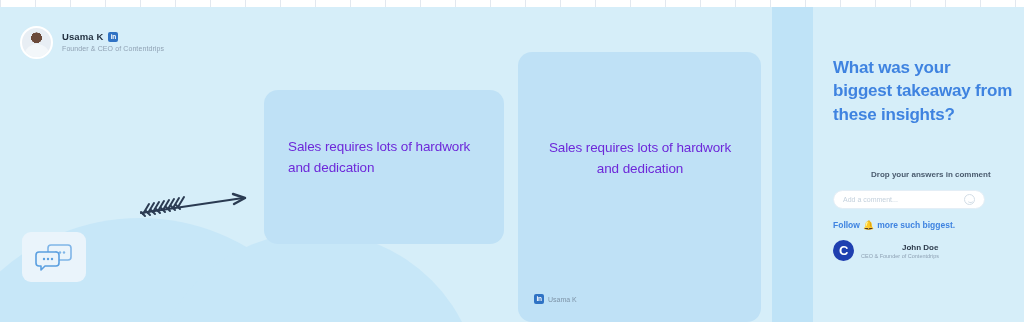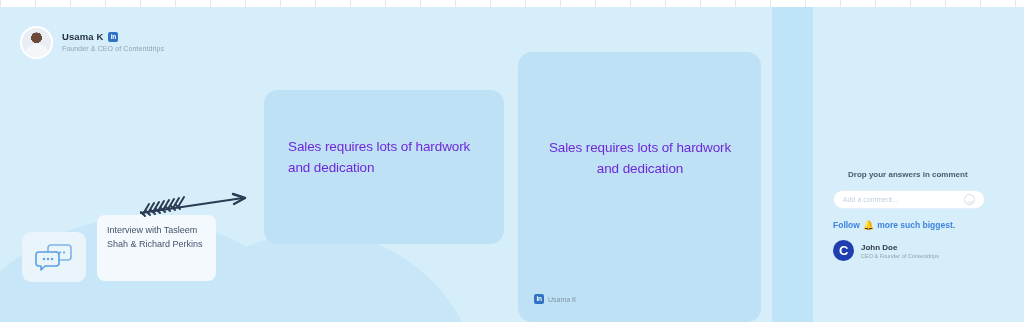--- a/index.html
+++ b/index.html
@@ -122,21 +122,21 @@
   }
   .card-credit .cc-name { font-size: 7px; color: #7e94a8; }
 
   
   #cta-heading {
     position: absolute; left: 833px; top: 56px; width: 180px;
     font-size: 17px; font-weight: bold; line-height: 1.38;
     color: #3f83e0; letter-spacing: -.2px; z-index: 20;
   }
   #cta-sub {
-    position: absolute; left: 848px; top: 170px;
+    position: absolute; left: 871px; top: 170px;
     font-size: 8px; font-weight: bold; color: #4a5b6e; z-index: 20;
   }
   #comment-box {
     position: absolute; left: 833px; top: 190px;
     width: 152px; height: 19px; border-radius: 11px;
     background: #ffffff; border: 1px solid #e4eef6; z-index: 20;
     display: flex; align-items: center; padding: 0 9px;
   }
   #comment-placeholder { font-size: 7px; color: #c3d0dc; flex: 1; }
   #emoji-icon {
@@ -157,21 +157,21 @@
   #author-block {
     position: absolute; left: 833px; top: 240px; z-index: 20;
     display: flex; align-items: center; gap: 7px;
   }
   #author-logo {
     width: 21px; height: 21px; border-radius: 50%;
     background: #1f3fb0; color: #ffffff; flex: none;
     font-size: 13px; font-weight: bold; line-height: 21px;
     text-align: center; letter-spacing: -.5px;
   }
-  #author-name { font-size: 8px; font-weight: bold; color: #2c3a4b; }
+  #author-name { font-size: 8px; font-weight: bold; color: #2c3a4b; margin-left: 41px; }
   #author-role { font-size: 5.5px; color: #8fa2b5; margin-top: 1px; }
 </style>
 </head>
 <body>
 
 <div id="canvas">
 
   <div id="panel-a" class="panel"></div>
   <div id="panel-b" class="panel"></div>
   <div id="panel-c" class="panel"></div>
@@ -196,21 +196,20 @@
       <circle cx="21" cy="9.5" r="1.2" fill="#7fb5e8"></circle>
       <circle cx="25" cy="9.5" r="1.2" fill="#7fb5e8"></circle>
       <circle cx="29" cy="9.5" r="1.2" fill="#7fb5e8"></circle>
       <path d="M4 9 h17 a3 3 0 0 1 3 3 v8 a3 3 0 0 1 -3 3 h-11 l-4 4 v-4 h-2 a3 3 0 0 1 -3 -3 v-8 a3 3 0 0 1 3 -3 z" fill="#eaf4fb" stroke="#5a9fe0" stroke-width="1.6" stroke-linejoin="round"></path>
       <circle cx="9" cy="16" r="1.2" fill="#5a9fe0"></circle>
       <circle cx="13" cy="16" r="1.2" fill="#5a9fe0"></circle>
       <circle cx="17" cy="16" r="1.2" fill="#5a9fe0"></circle>
     </svg>
   </div>
 
-  <div id="interview-card">Interview with Tasleem Shah &amp; Richard Perkins</div>
 
   <svg id="arrow" width="115" height="28" viewBox="0 0 115 28">
     <path d="M6 21 L108 6" stroke="#2b3b52" stroke-width="2" stroke-linecap="round" fill="none"></path>
     <path d="M98 2 L110 6 L99 12" stroke="#2b3b52" stroke-width="2.4" stroke-linecap="round" stroke-linejoin="round" fill="none"></path>
     <g stroke="#2b3b52" stroke-width="2" stroke-linecap="round" fill="none">
       <path d="M8 22 L14 12"></path>
         <path d="M13 21 L19 11"></path>
         <path d="M18 20 L24 10"></path>
       <path d="M23 19 L29 9"></path>
         <path d="M28 18 L34 8"></path>
@@ -237,20 +236,21 @@
   </div>
 
   <div id="quote-card-2" class="quote-card">
     <div id="quote-text-2" class="quote-text">Sales requires lots of hardwork and dedication</div>
     <div class="card-credit">
       <span class="li-badge">in</span>
       <span class="cc-name">Usama K</span>
     </div>
   </div>
 
+  <div id="cta-heading">What was your biggest takeaway from these insights?</div>
   <div id="cta-sub">Drop your answers in comment</div>
 
   <div id="comment-box">
     <span id="comment-placeholder">Add a comment...</span>
     <span id="emoji-icon"></span>
   </div>
 
   <div id="follow-line">
     <span>Follow</span>
     <span id="bell-icon">🔔</span>

